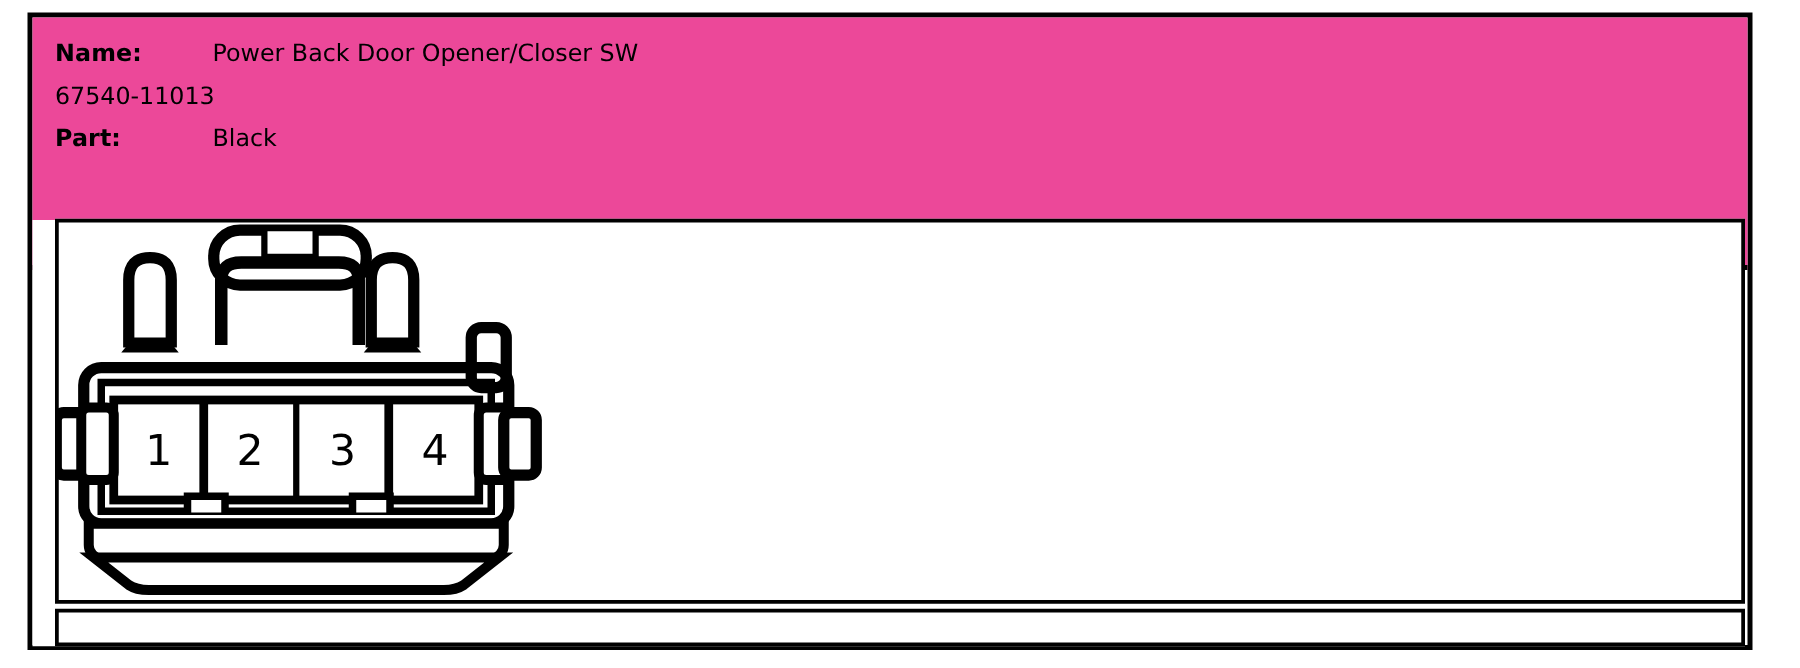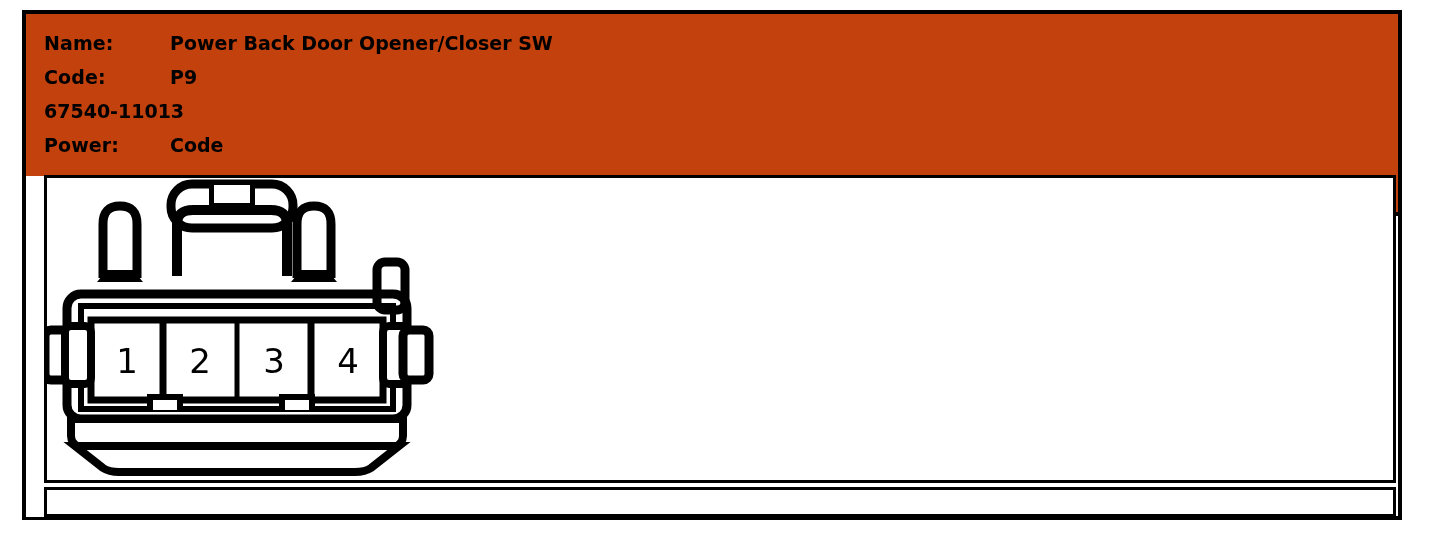--- a/index.html
+++ b/index.html
@@ -37,42 +37,42 @@
 
   
   .info-panel {
     position: absolute;
     left: 26px;
     top: 14px;
     width: 1372px;
     height: 202px;
     box-sizing: border-box;
     border-bottom: 4px solid #000000;
-    background: #c2410c;
+    background: #ec4899;
     padding: 12px 0 0 18px;
   }
 
   .info-row {
     display: flex;
     align-items: baseline;
     height: 34px;
     line-height: 34px;
   }
 
   .info-label {
     width: 126px;
     flex: 0 0 126px;
     font-weight: bold;
     font-size: 19px;
     color: #000000;
     letter-spacing: 0.1px;
   }
 
   .info-value {
-    font-weight: bold;
+    font-weight: normal;
     font-size: 19px;
     color: #000000;
     white-space: nowrap;
   }
 
   
   .diagram-panel {
     position: absolute;
     left: 44px;
     top: 175px;
@@ -136,32 +136,28 @@
 
   <div class="outer-frame"></div>
 
   <div class="info-panel">
 
     <div class="info-row">
       <span class="info-label">Name:</span>
       <span class="info-value">Power Back Door Opener/Closer SW</span>
     </div>
 
-    <div class="info-row">
-      <span class="info-label">Code:</span>
-      <span class="info-value">P9</span>
-    </div>
 
     <div class="info-row">
       <span class="info-value">67540-11013</span>
     </div>
 
     <div class="info-row">
-      <span class="info-label">Power:</span>
-      <span class="info-value">Code</span>
+      <span class="info-label">Part:</span>
+      <span class="info-value">Black</span>
     </div>
 
   </div>
 
   <div class="diagram-panel">
 
     <div class="connector-svg-wrap">
       <svg width="400" height="302" viewBox="0 0 400 302">
 
         <rect x="130" y="6" width="122" height="44" rx="21" ry="21" class="stroke" stroke-width="9"></rect>

